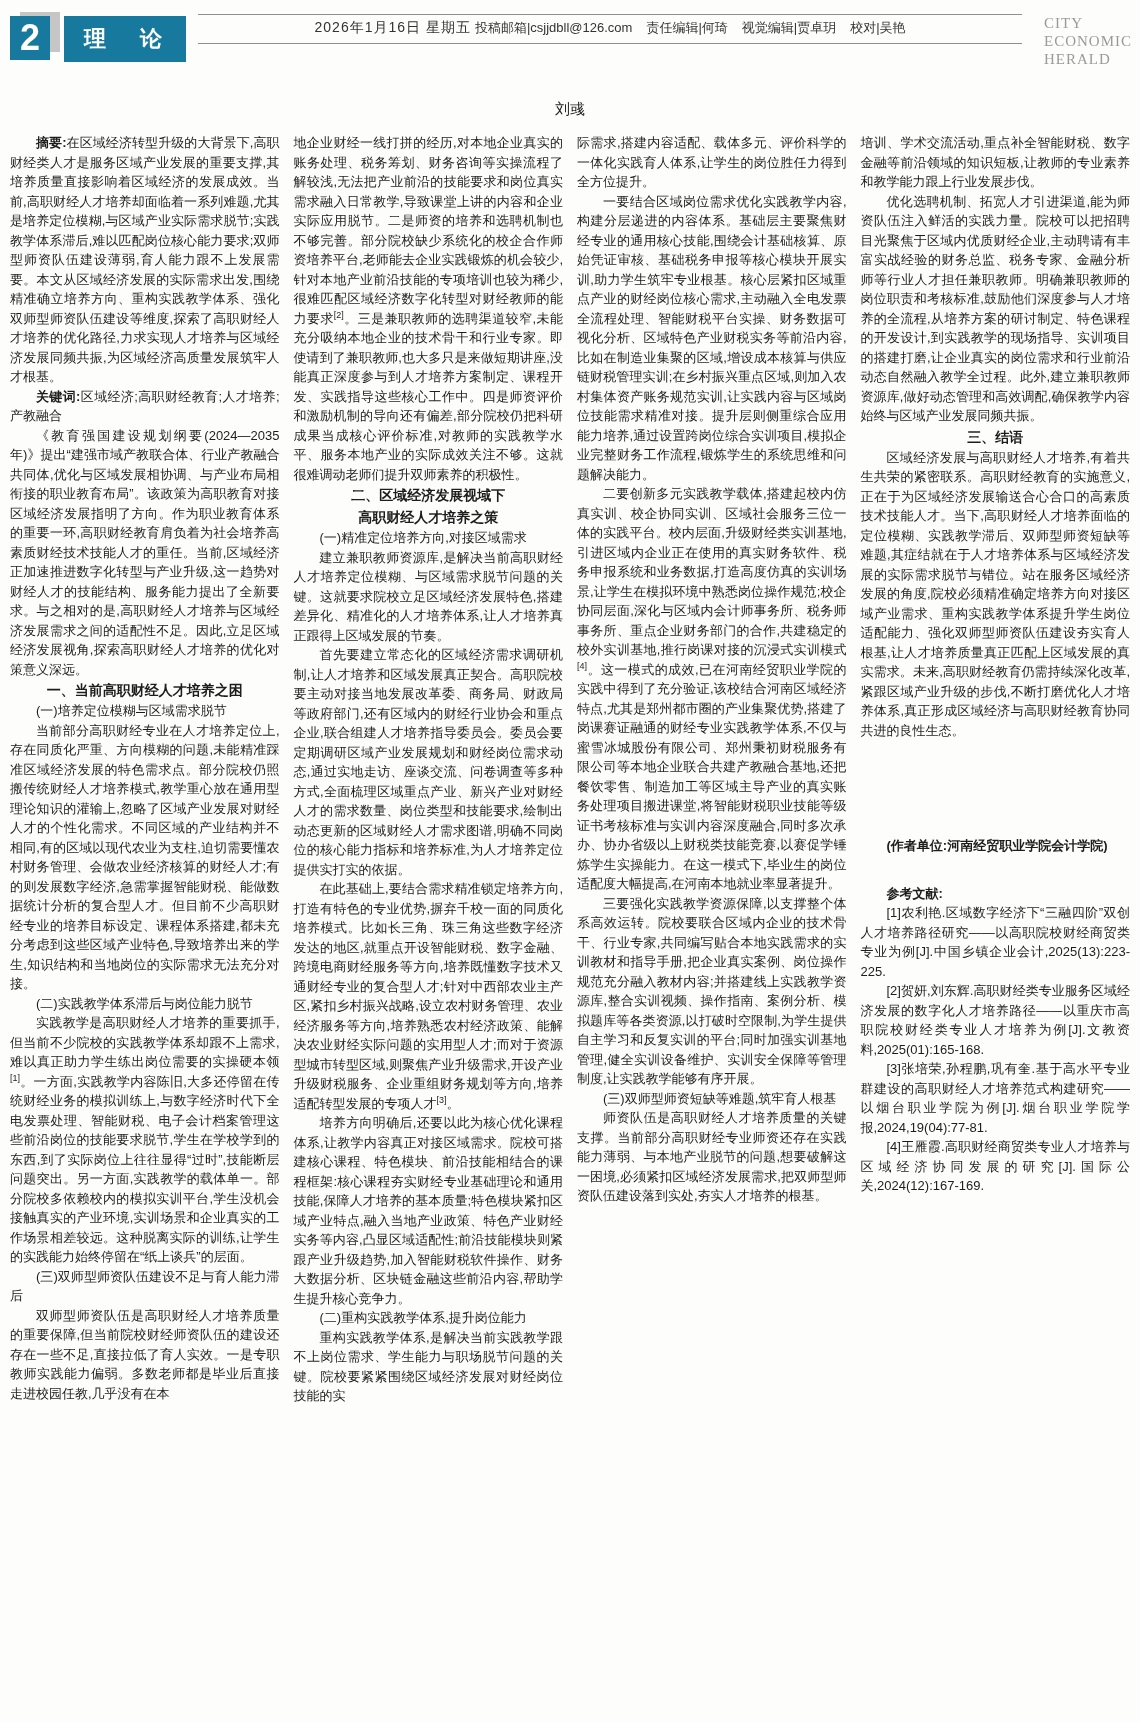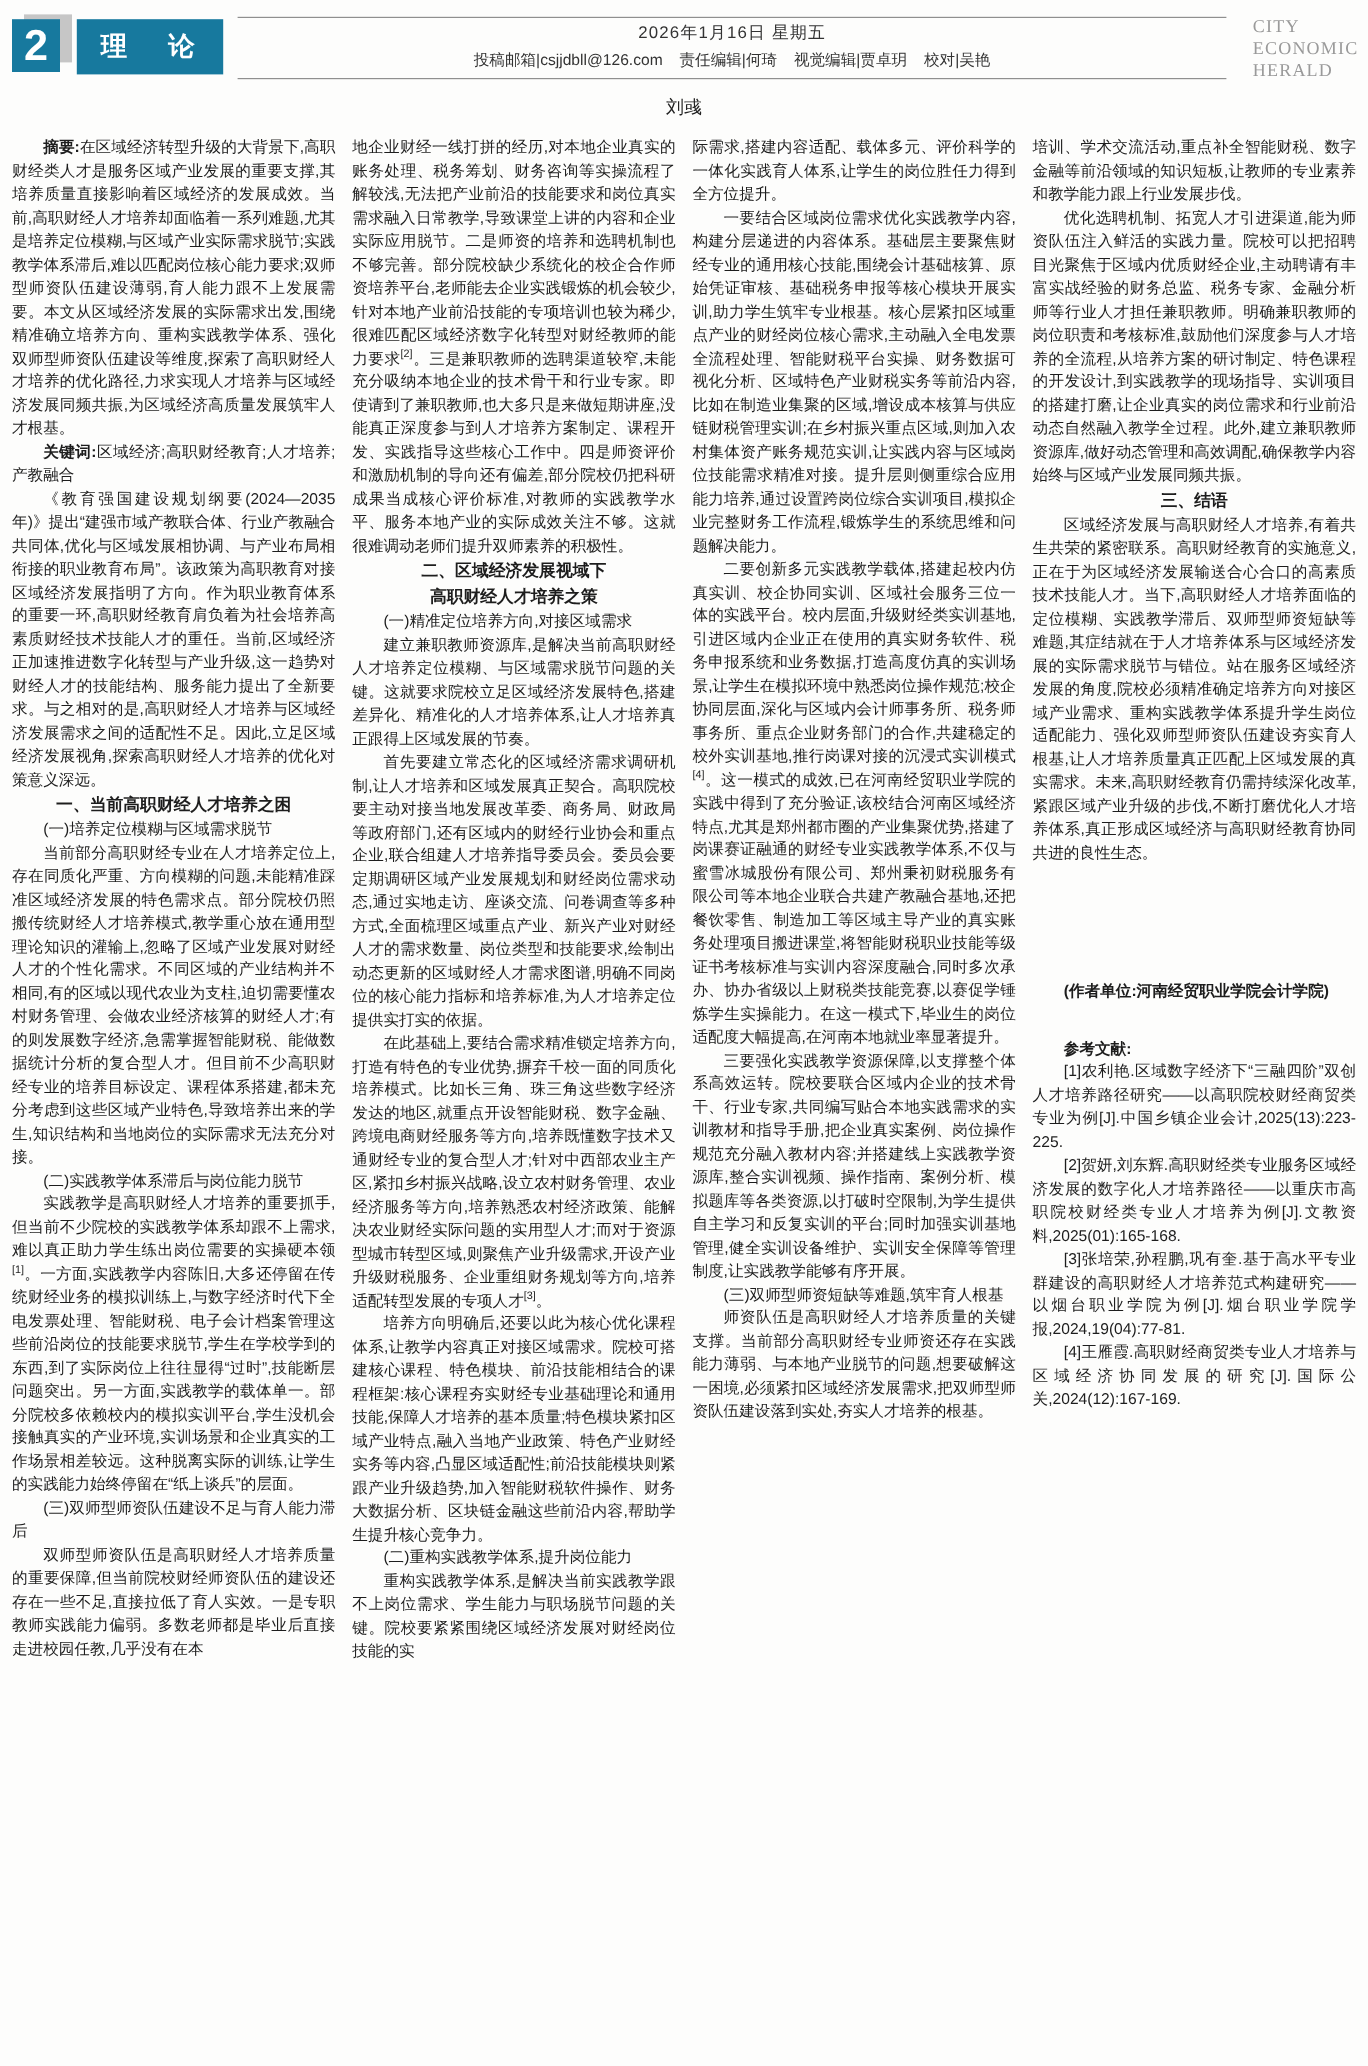--- a/index.html
+++ b/index.html
@@ -9,38 +9,38 @@
 
   
   .hdr{display:flex;align-items:flex-start;margin:12px 12px 0 10px;height:66px;}
   .num-wrap{position:relative;width:52px;height:48px;flex:0 0 auto;}
   .num-shadow{position:absolute;left:10px;top:0px;width:40px;height:40px;background:#c6c6c6;}
   .num{position:absolute;left:0;top:4px;width:40px;height:44px;background:#17799e;color:#fff;
        font-size:36px;font-weight:bold;display:flex;align-items:center;justify-content:center;}
   .sec-box{background:#17799e;color:#fff;font-size:22px;font-weight:bold;letter-spacing:14px;
        padding:8px 10px 8px 20px;margin:4px 0 0 2px;flex:0 0 auto;}
   .center{flex:1;margin:2px 14px 0 12px;border-top:1px solid #8f8f8f;border-bottom:1px solid #8f8f8f;
-       padding:4px 0 6px;display:flex;flex-direction:column;align-items:center;gap:4px;justify-content:center;}
+       padding:4px 0 6px;display:flex;flex-direction:row;align-items:center;gap:4px;justify-content:center;}
   .date{font-size:14px;color:#333;letter-spacing:1px;}
   .contact{font-size:13px;color:#333;display:flex;gap:14px;white-space:nowrap;}
   .mast{flex:0 0 auto;width:330px;height:62px;position:relative;margin-top:0;}
   .hexo{position:absolute;inset:0;background:#b9d3e3;
        clip-path:polygon(0 50%,9% 0,91% 0,100% 50%,91% 100%,9% 100%);}
   .hexi{position:absolute;inset:5px 9px;background:#fff;
        clip-path:polygon(0 50%,8% 0,92% 0,100% 50%,92% 100%,8% 100%);
        display:flex;align-items:center;justify-content:center;gap:8px;}
   .mast-name{color:#1c63ae;font-weight:900;font-style:italic;font-size:32px;letter-spacing:2px;
        font-family:"Liberation Sans",sans-serif;}
   .eng{flex:0 0 auto;width:84px;margin-left:8px;font-family:"Liberation Serif","DejaVu Serif",serif;
        color:#9a9a9a;font-size:15px;line-height:18px;letter-spacing:1px;margin-top:2px;}
 
   
   .headline{margin:22px 8px 0;text-align:center;font-size:49px;font-weight:900;letter-spacing:1px;
        color:#000;font-family:"DejaVu Serif","Liberation Serif",serif;white-space:nowrap;}
-  .author{text-align:center;font-size:15px;color:#222;margin:2px 0 14px;}
+  .author{text-align:center;font-size:15px;color:#222;margin:22px 0 14px;}
 
   
   .columns{display:flex;gap:14px;padding:0 10px;height:1512px;overflow:hidden;}
   .col{flex:1;min-width:0;font-size:13px;line-height:19.5px;text-align:justify;color:#1d1d1d;}
   .col p{margin:0;}
   .para{text-indent:2em;}
   .para.noindent{text-indent:0;}
   .para b{font-weight:bold;}
   sup{font-size:9px;line-height:0;}
   .sec{text-align:center;font-weight:bold;font-size:14px;margin:12px 0;line-height:22px;}

